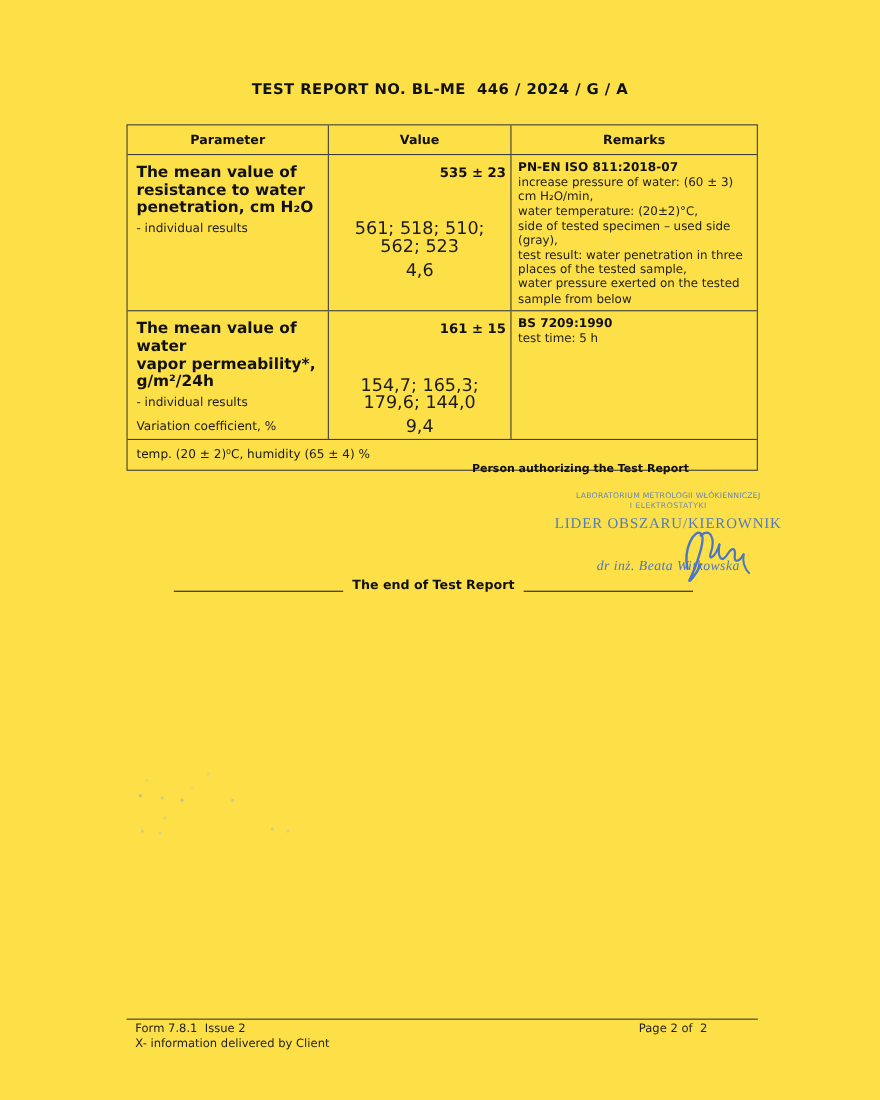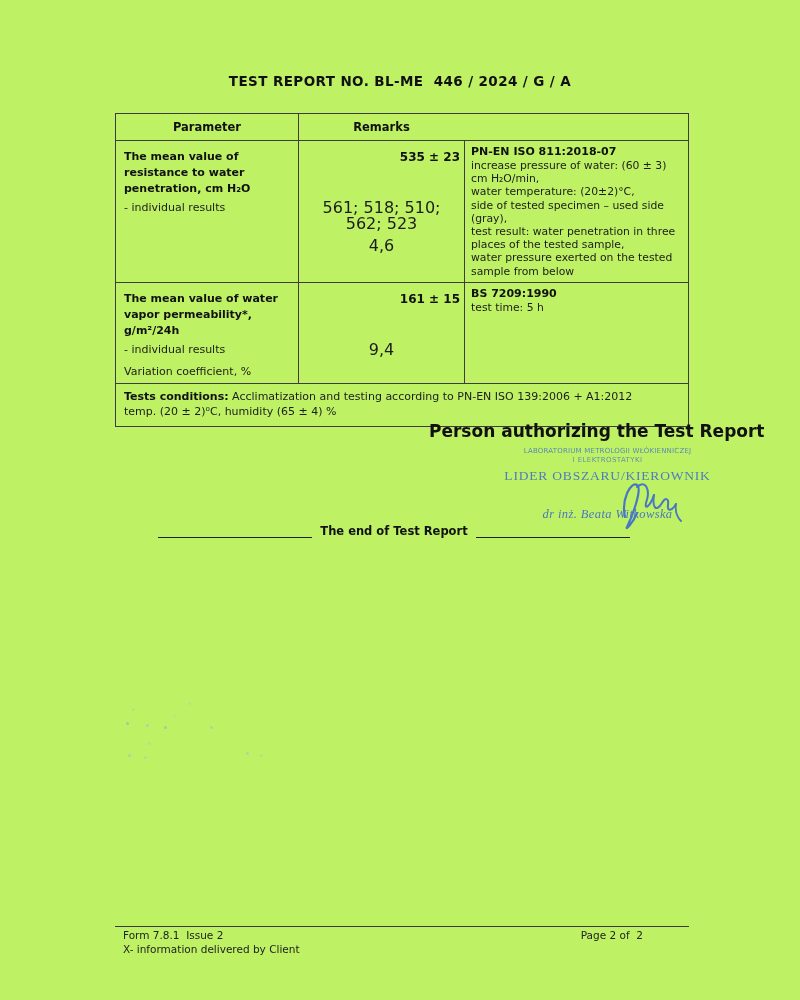--- a/index.html
+++ b/index.html
@@ -3,21 +3,21 @@
 <meta charset="utf-8">
 <style>
   * { box-sizing: border-box; margin: 0; padding: 0; }
   html, body { width: 800px; height: 1000px; background: #ffffff; }
   body {
     font-family: "DejaVu Sans", "Liberation Sans", sans-serif;
     color: #1c1c1c;
     position: relative;
     overflow: hidden;
   }
-  .page { position: absolute; inset: 0; background: #bef264; }
+  .page { position: absolute; inset: 0; background: #fde047; }
 
   
   .title {
     position: absolute; top: 73px; left: 0; width: 100%;
     text-align: center; font-weight: bold; font-size: 13.5px;
     letter-spacing: 0.4px; white-space: pre; color: #111;
   }
 
   
   .report-table {
@@ -27,40 +27,40 @@
   .t-row { display: grid; grid-template-columns: 182px 166px 1fr; }
   .t-head { border-bottom: 1px solid #3d3d3d; }
   .t-head .hcell {
     text-align: center; font-weight: bold; font-size: 11.5px;
     padding: 6px 4px; color: #111;
   }
   .t-body + .t-body { border-top: 1px solid #3d3d3d; }
   .cell { padding: 0; }
   .col2, .col3 { border-left: 1px solid #3d3d3d; }
   .p-name {
-    font-weight: bold; font-size: 11px; line-height: 16px;
+    font-weight: bold; font-size: 14px; line-height: 16px;
     padding: 8px 8px 0 8px; white-space: pre-line; min-height: 56px; color: #111;
   }
   .p-mean {
     font-weight: bold; font-size: 12px; line-height: 16px;
     padding: 8px 4px 0 4px; text-align: right; min-height: 56px; color: #111;
   }
   .p-sub { font-size: 11px; line-height: 16px; padding: 3px 8px 3px 8px; }
   .p-subval { font-size: 16px; line-height: 16px; padding: 3px 4px 3px 4px; text-align: center; }
   .row1 { min-height: 132px; }
   .row2 { min-height: 98px; }
   .remarks { padding: 4px 6px; font-size: 10.8px; line-height: 13.2px; white-space: pre-line; }
   .remarks-bold { font-weight: bold; font-size: 11px; line-height: 14px; color: #111; }
   .cond-row { border-top: 1px solid #3d3d3d; padding: 5px 8px 7px 8px; font-size: 11px; line-height: 15px; }
   .cond-bold { font-weight: bold; color: #111; }
 
   
   .authorizing {
     position: absolute; left: 429px; top: 421px;
-    font-weight: bold; font-size: 17px; color: #111;
+    font-weight: bold; font-size: 10px; color: #111;
   }
   .stamp {
     position: absolute; left: 500px; top: 447px; width: 215px;
     color: #4a76c4; text-align: center; user-select: none;
   }
   .stamp .s1 { font-size: 7px; line-height: 9px; letter-spacing: 0.2px; opacity: 0.85; white-space: nowrap; }
   .stamp .s2 { font-size: 7px; line-height: 9px; letter-spacing: 0.4px; opacity: 0.8; }
   .stamp .s3 {
     font-family: "Liberation Serif", "DejaVu Serif", serif;
     font-size: 13.5px; line-height: 18px; letter-spacing: 0.8px;
@@ -71,21 +71,21 @@
     font-style: italic; font-size: 12.5px; margin-top: 22px;
     letter-spacing: 0.4px; white-space: nowrap;
   }
   .signature {
     position: absolute; right: 28px; top: 30px; width: 72px; height: 56px;
   }
 
   
   .end-line {
     position: absolute; top: 524px; left: 158px; width: 472px;
-    display: flex; align-items: flex-end; gap: 6px; justify-content: flex-end;
+    display: flex; align-items: flex-end; gap: 6px;
   }
   .end-line .rule { flex: 1; border-bottom: 1.5px solid #222; height: 14px; }
   .end-line .end-label { font-weight: bold; font-size: 11.5px; white-space: nowrap; padding: 0 2px; color: #111; }
 
   
   .residue {
     position: absolute; left: 118px; top: 690px; width: 200px; height: 80px;
     opacity: 0.5;
   }
   .residue i {
@@ -120,20 +120,21 @@
 <body>
 
 <div class="page">
 
   <div class="title">TEST REPORT NO. BL-ME  446 / 2024 / G / A</div>
 
   <div class="report-table">
 
     <div class="t-row t-head">
       <div class="hcell">Parameter</div>
+      <div class="hcell col2">Value</div>
       <div class="hcell col3">Remarks</div>
     </div>
 
     <div class="t-row t-body row1">
       <div class="cell col1">
         <div class="p-name">The mean value of
 resistance to water
 penetration, cm H₂O</div>
         <div class="p-sub">- individual results</div>
       </div>
@@ -157,28 +158,28 @@
     <div class="t-row t-body row2">
       <div class="cell col1">
         <div class="p-name">The mean value of water
 vapor permeability*,
 g/m²/24h</div>
         <div class="p-sub">- individual results</div>
         <div class="p-sub">Variation coefficient, %</div>
       </div>
       <div class="cell col2">
         <div class="p-mean">161 ± 15</div>
+        <div class="p-subval">154,7; 165,3; 179,6; 144,0</div>
         <div class="p-subval">9,4</div>
       </div>
       <div class="cell col3 remarks"><span class="remarks-bold">BS 7209:1990</span>
 <span>test time: 5 h</span></div>
     </div>
 
     <div class="cond-row">
-      <div><span class="cond-bold">Tests conditions:</span><span> Acclimatization and testing according to PN-EN ISO 139:2006 + A1:2012</span></div>
       <div>temp. (20 ± 2)⁰C, humidity (65 ± 4) %</div>
     </div>
 
   </div>
 
   <div class="authorizing">Person authorizing the Test Report</div>
 
   <div class="stamp">
     <div class="s1">LABORATORIUM METROLOGII WŁÓKIENNICZEJ</div>
     <div class="s2">I ELEKTROSTATYKI</div>

